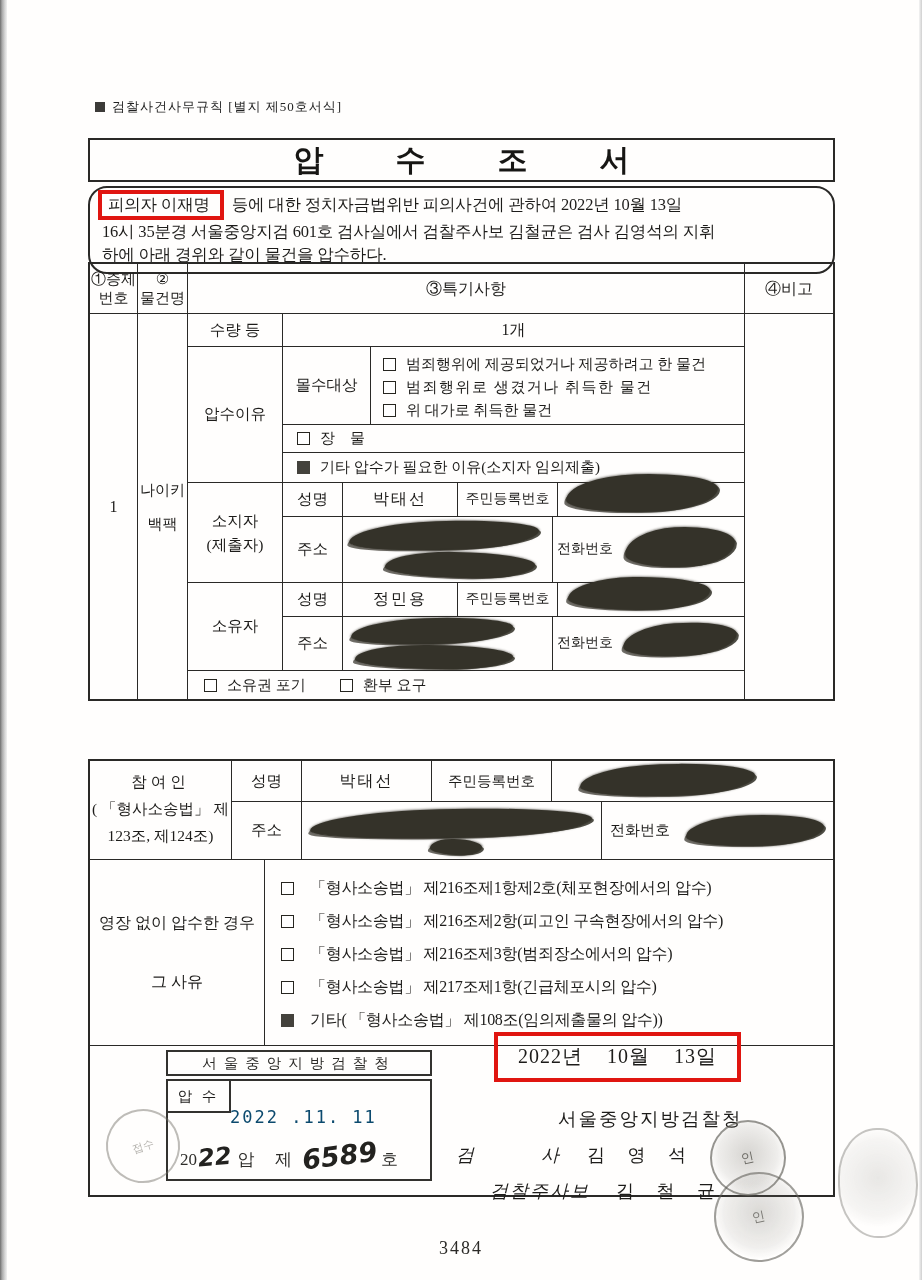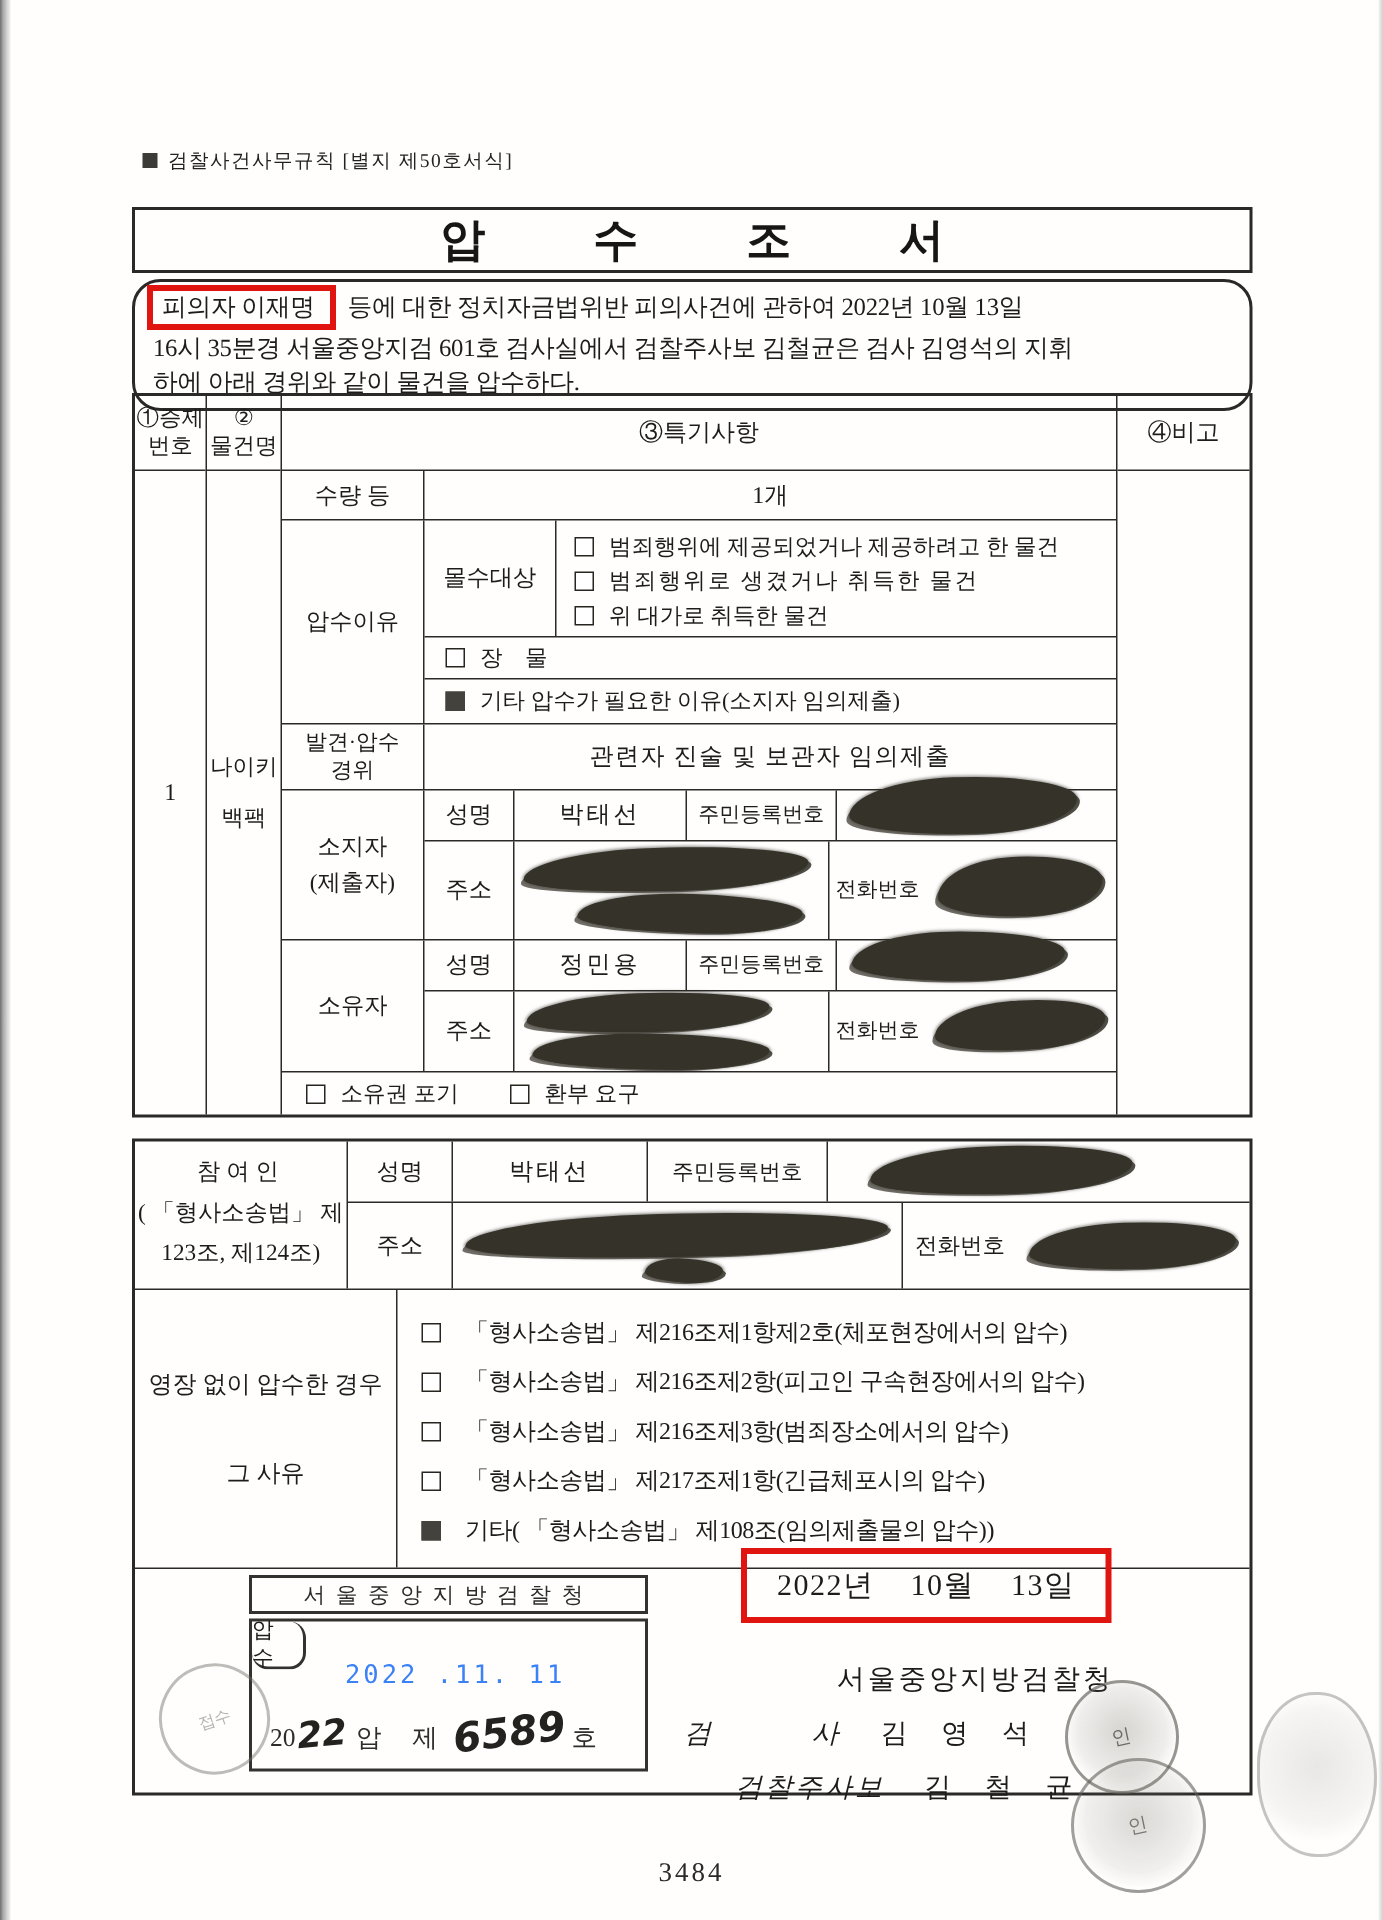--- a/index.html
+++ b/index.html
@@ -55,22 +55,22 @@
   .warrlbl { width:175px; flex:none; border-right:1px solid #2a2927; display:flex; flex-direction:column; align-items:center; justify-content:center; gap:38px; font-size:16px; }
   .opts { flex:1; padding:12px 0 8px 16px; }
   .opt { height:33px; display:flex; align-items:center; font-size:16px; letter-spacing:-0.3px; }
   .opt .cb { margin-right:16px; }
 
   .bottomrow { position:relative; border-top:1px solid #2a2927; height:150px; }
 
   .stampbox { position:absolute; left:76px; top:4px; width:266px; }
   .stampoffice { border:2px solid #33322f; height:26px; display:flex; align-items:center; justify-content:center; font-size:14.5px; letter-spacing:7px; color:#2c2b28; }
   .stampmain { border:2px solid #33322f; margin-top:3px; height:102px; position:relative; }
-  .apsu { position:absolute; left:0; top:0; width:36px; height:32px; border-right:2px solid #33322f; border-bottom:2px solid #33322f; display:flex; align-items:center; justify-content:center; font-size:14.5px; letter-spacing:3px;border-radius:11px; }
-  .stampdate { position:absolute; left:62px; top:26px; font-family:"DejaVu Sans Mono", monospace; font-size:17px; letter-spacing:2px; color:#3b82f6; }
+  .apsu { position:absolute; left:0; top:0; width:63px; height:32px; border-right:2px solid #33322f; border-bottom:2px solid #33322f; display:flex; align-items:center; justify-content:center; font-size:14.5px; letter-spacing:3px; }
+  .stampdate { position:absolute; left:62px; top:26px; font-family:"DejaVu Sans Mono", monospace; font-size:17px; letter-spacing:2px; color:#0c4a6e; }
   .stampno { position:absolute; left:12px; bottom:8px; display:flex; align-items:baseline; font-size:17px; color:#2e2d2a; }
   .hand { font-family:"DejaVu Sans", sans-serif; font-style:italic; font-weight:bold; color:#23221f; }
   .hy { font-size:24px; transform:rotate(-5deg); margin:0 6px 0 1px; }
   .hn { font-size:27px; transform:rotate(-7deg); margin:0 4px 0 6px; }
   .faintseal { position:absolute; border-radius:50%; border:2px solid rgba(110,108,100,.45); color:rgba(110,108,100,.5); display:flex; align-items:center; justify-content:center; font-size:11px; }
 
   .datebox { position:absolute; left:404px; top:-14px; border:4px solid #e01510; padding:7px 20px 8px 20px; font-size:20px; white-space:pre; letter-spacing:1px; }
   .closingoffice { position:absolute; left:468px; top:60px; font-size:18.5px; letter-spacing:2px; }
   .sigline { position:absolute; display:flex; align-items:baseline; font-size:18px; }
   .sig1 { left:366px; top:97px; }
@@ -167,29 +167,20 @@
             <span class="cb"></span>
             <span style="white-space:pre">장    물</span>
           </div>
           <div class="bt cbline" style="height:30px; padding-left:14px;">
             <span class="cb checked"></span>
             <span>기타 압수가 필요한 이유(소지자 임의제출)</span>
           </div>
         </div>
       </div>
 
-      <div class="row bt" style="height:44px">
-        <div class="sublbl c" style="font-size:14.5px; line-height:19px;">
-          <div>
-              <div>발견·압수</div>
-              <div>경위</div>
-            </div>
-        </div>
-        <div class="c" style="flex:1; font-size:16px; letter-spacing:1px;">관련자 진술 및 보관자 임의제출</div>
-      </div>
 
       <div class="row bt" style="height:100px">
         <div class="sublbl c lbl" style="line-height:24px">
           <div>
               <div>소지자</div>
               <div>(제출자)</div>
             </div>
         </div>
         <div style="flex:1; display:flex; flex-direction:column;">
           <div style="height:33px; display:flex;">

